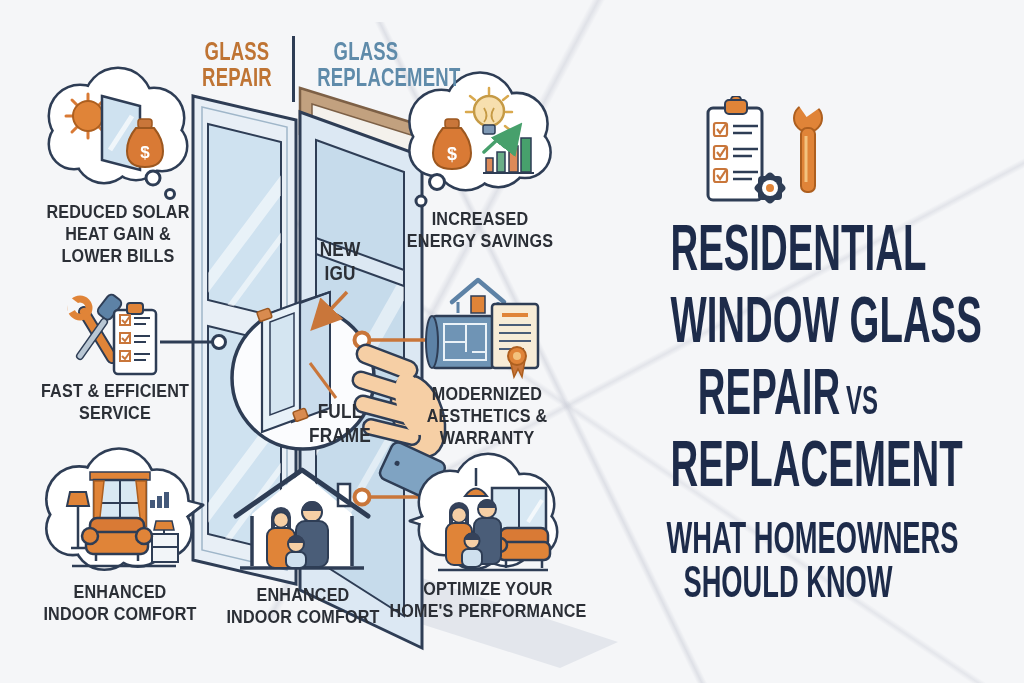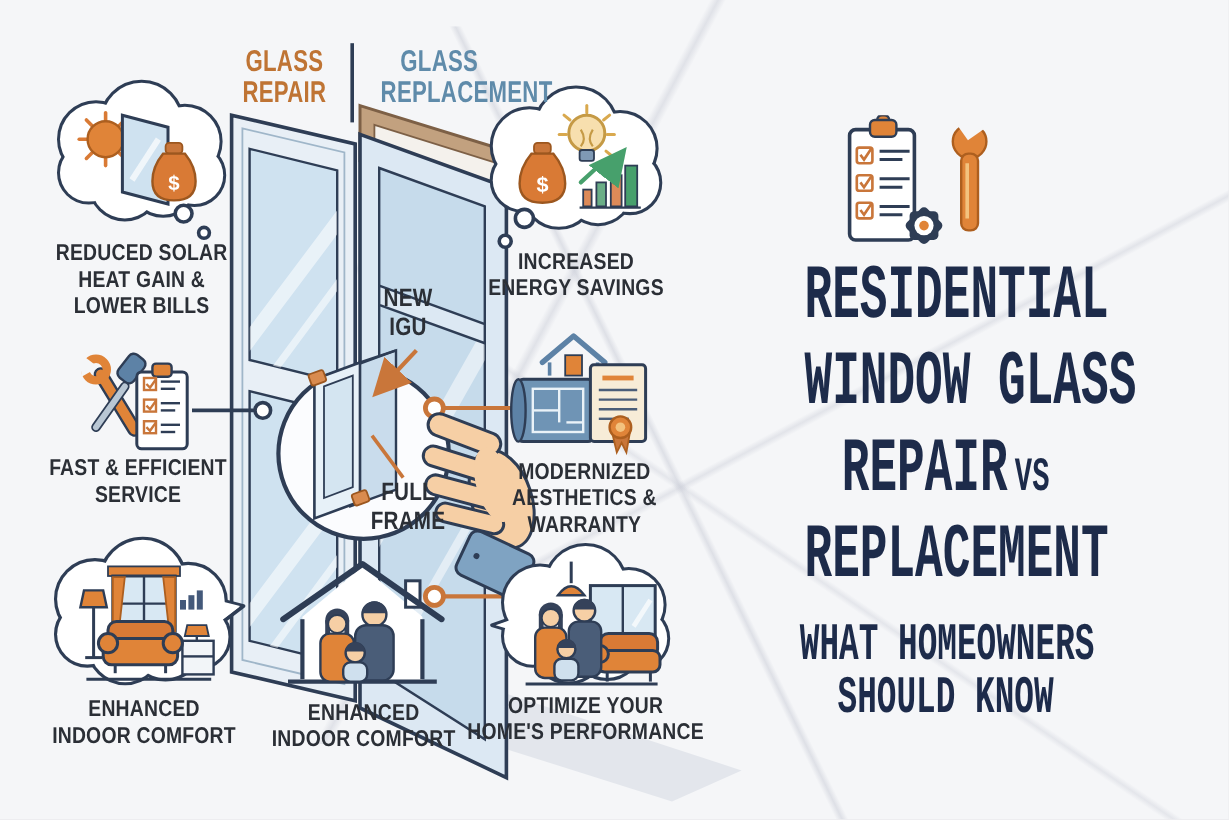--- a/index.html
+++ b/index.html
@@ -16,21 +16,21 @@
     background-repeat:no-repeat;}
   .lbl{position:absolute;font-weight:700;color:#2b2f36;text-align:center;
        transform:scaleX(.85);transform-origin:50% 0;line-height:1.16;font-size:19px;
        letter-spacing:.2px;}
   .lbl div{white-space:nowrap;}
   .hdr{font-size:25px;line-height:1.04;transform:scaleX(.74);letter-spacing:.3px;}
   .hdr-repair{color:#bf7434;}
   .hdr-repl{color:#5f8baa;}
   .divider{position:absolute;left:292px;top:36px;width:3px;height:66px;background:#2e3d55;}
   .callout{font-size:21px;transform:scaleX(.82);line-height:1.12;}
-  .right-panel{position:absolute;left:592px;top:0;width:392px;height:683px;font-family:Liberation Mono, monospace;}
+  .right-panel{position:absolute;left:592px;top:0;width:392px;height:683px;}
   .title-line{position:absolute;width:100%;text-align:center;font-weight:700;color:#1d2b4a;
        font-size:64px;line-height:1;transform:scaleX(.6);transform-origin:50% 50%;white-space:nowrap;}
   .vs{font-size:40px;margin-left:10px;}
   .sub-line{font-size:44px;transform:scaleX(.62);}
   svg{position:absolute;display:block;}
 </style>
 </head>
 <body>
 
 <div class="stage">

